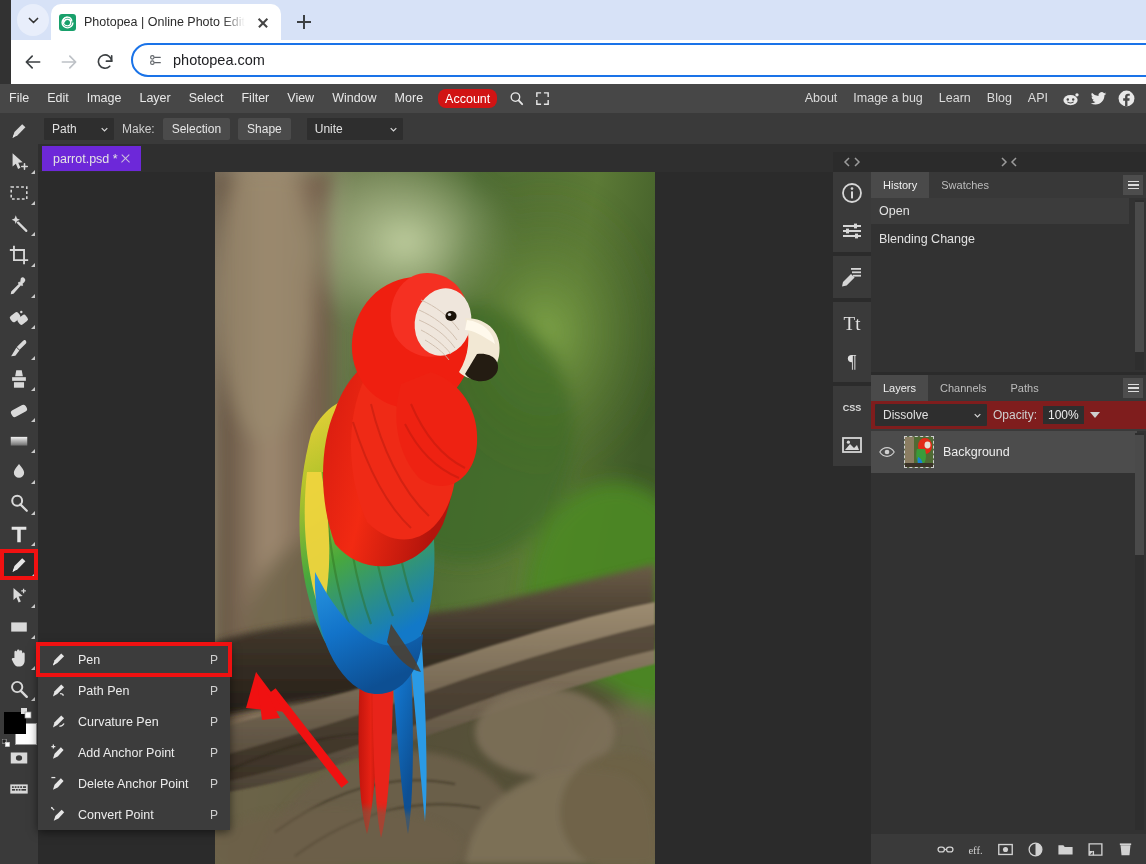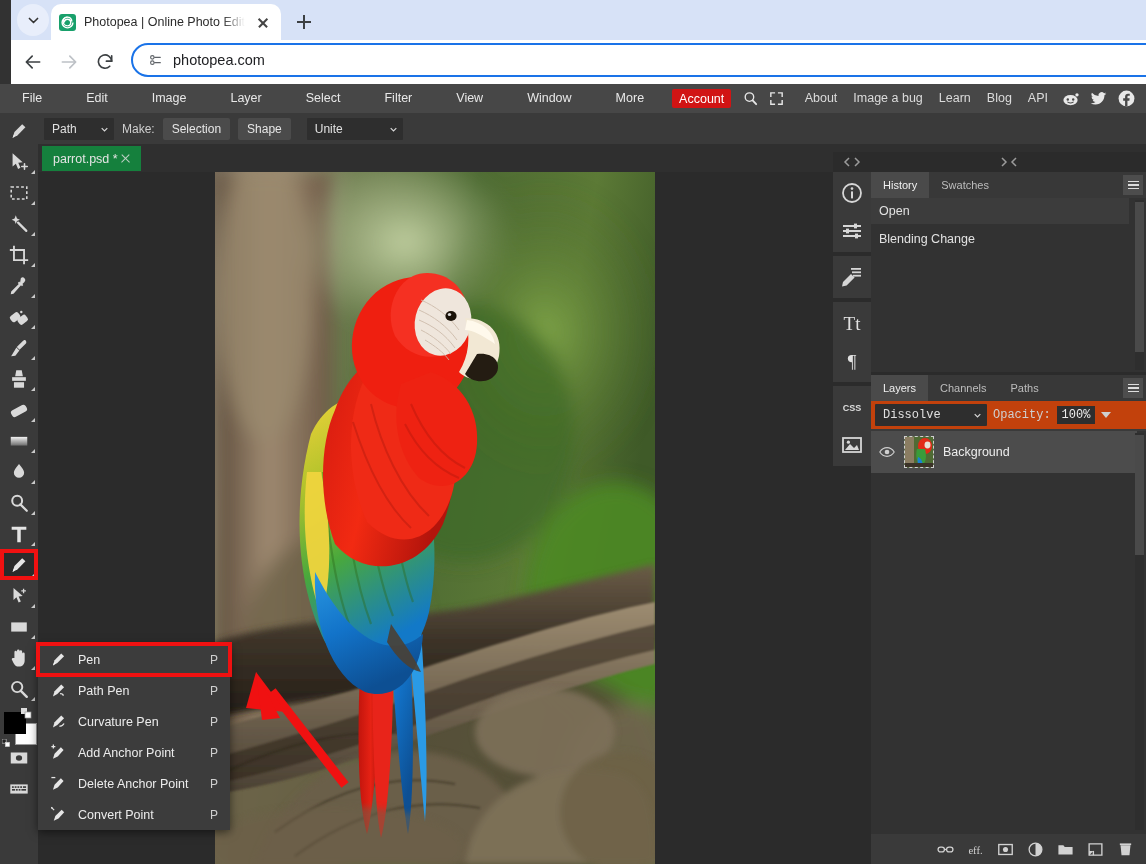--- a/index.html
+++ b/index.html
@@ -59,23 +59,23 @@
   #omnibox .urltext { font-size:14.5px; color:#202124; }
   #site-icon { width:16px; height:16px; flex:0 0 auto; }
 
   
   #app { position:absolute; left:0; top:84px; width:1146px; height:780px; background:#2b2b2b; }
 
   #menubar {
     position:absolute; left:0; top:0; width:1146px; height:29px; background:#474747;
     display:flex; align-items:center;
   }
-  .menuitem { font-size:12.5px; color:#e8e8e8; padding:0 22px; line-height:29px; height:29px; }
+  .menuitem { font-size:12.5px; color:#e8e8e8; padding:0 9px; line-height:29px; height:29px; }
   #menu-account {
-    background:#d11414; color:#fff; padding:2px 7px; margin:0 6px; border-radius:2px;
+    background:#d11414; color:#fff; padding:2px 7px; margin:0 6px; border-radius:8px;
     font-size:12.5px; line-height:17px; height:19px;
   }
   .menuicon { width:26px; height:29px; display:flex; align-items:center; justify-content:center; }
   #menu-right { position:absolute; right:6px; top:0; display:flex; align-items:center; height:29px; }
   #menu-right .menuitem { padding:0 8px; color:#dcdcdc; }
   .social { width:22px; height:22px; margin:0 3px; display:flex; align-items:center; justify-content:center; }
 
   #optionsbar {
     position:absolute; left:38px; top:29px; width:1108px; height:31px; background:#3a3a3a;
     display:flex; align-items:center; padding-left:6px; gap:8px;
@@ -89,21 +89,21 @@
     position:absolute; right:6px; top:8px; width:7px; height:7px;
   }
   .pp-label { color:#cfcfcf; font-size:12px; }
   .pp-btn {
     background:#4b4b4b; color:#e6e6e6; font-size:12px; height:22px; line-height:22px;
     padding:0 9px; border-radius:2px;
   }
 
   #tabsbar { position:absolute; left:38px; top:60px; width:1108px; height:28px; background:#2f2f2f; }
   #doc-tab {
-    position:absolute; left:4px; top:2px; height:25px; background:#15803d;
+    position:absolute; left:4px; top:2px; height:25px; background:#6d28d9;
     display:flex; align-items:center; gap:2px; padding:0 10px 0 11px;
     font-size:12.5px; color:#e4e4e4;
   }
   #doc-tab .x { position:relative; width:11px; height:11px; opacity:.85; }
   #doc-tab .x::before, #doc-tab .x::after {
     content:""; position:absolute; left:0; top:5px; width:11px; height:1.4px; background:#ddd;
   }
   #doc-tab .x::before { transform:rotate(45deg); }
   #doc-tab .x::after  { transform:rotate(-45deg); }
 
@@ -159,21 +159,21 @@
   .pmenu i { display:block; width:11px; height:1.5px; background:#ddd; }
 
   #history-panel { position:absolute; left:0; top:0; width:275px; height:200px; }
   #history-list { position:absolute; left:0; top:26px; width:275px; height:174px; background:#323232; }
   .hist-item { height:26px; line-height:26px; font-size:12.5px; color:#e2e2e2; padding-left:8px; background:#3c3c3c; margin-bottom:2px; width:258px; }
   .hist-item.second { background:#323232; }
   #history-scrollbar { position:absolute; right:2px; top:28px; width:9px; height:170px; background:#2e2e2e; }
   #history-thumb { position:absolute; right:2px; top:30px; width:9px; height:150px; background:#4a4a4a; }
 
   #layers-panel { position:absolute; left:0; top:203px; width:275px; height:489px; }
-  #layers-opts { height:28px; background:#c2410c; display:flex; align-items:center; padding:0 4px; gap:6px;font-family:Liberation Mono, monospace; }
+  #layers-opts { height:28px; background:#7f1d1d; display:flex; align-items:center; padding:0 4px; gap:6px; }
   #layers-lock { height:28px; background:#3a3a3a; display:flex; align-items:center; padding:0 4px; gap:7px; }
   .numbox { background:#2e2e2e; color:#eee; font-size:12px; padding:2px 5px; }
   .tri-down { width:0;height:0;border-left:5px solid transparent;border-right:5px solid transparent;border-top:6px solid #cfcfcf; }
   #layer-list { position:absolute; left:0; top:56px; width:275px; bottom:30px; background:#323232; }
   .layer-row {
     height:42px; background:#4c4c4c; display:flex; align-items:center; gap:9px; padding:0 8px;
     width:266px;
   }
   .eye { width:16px; height:16px; }
   .layer-thumb { width:30px; height:32px; border:1px dashed #cfcfcf; overflow:hidden; position:relative; background:#5a6b47; }

